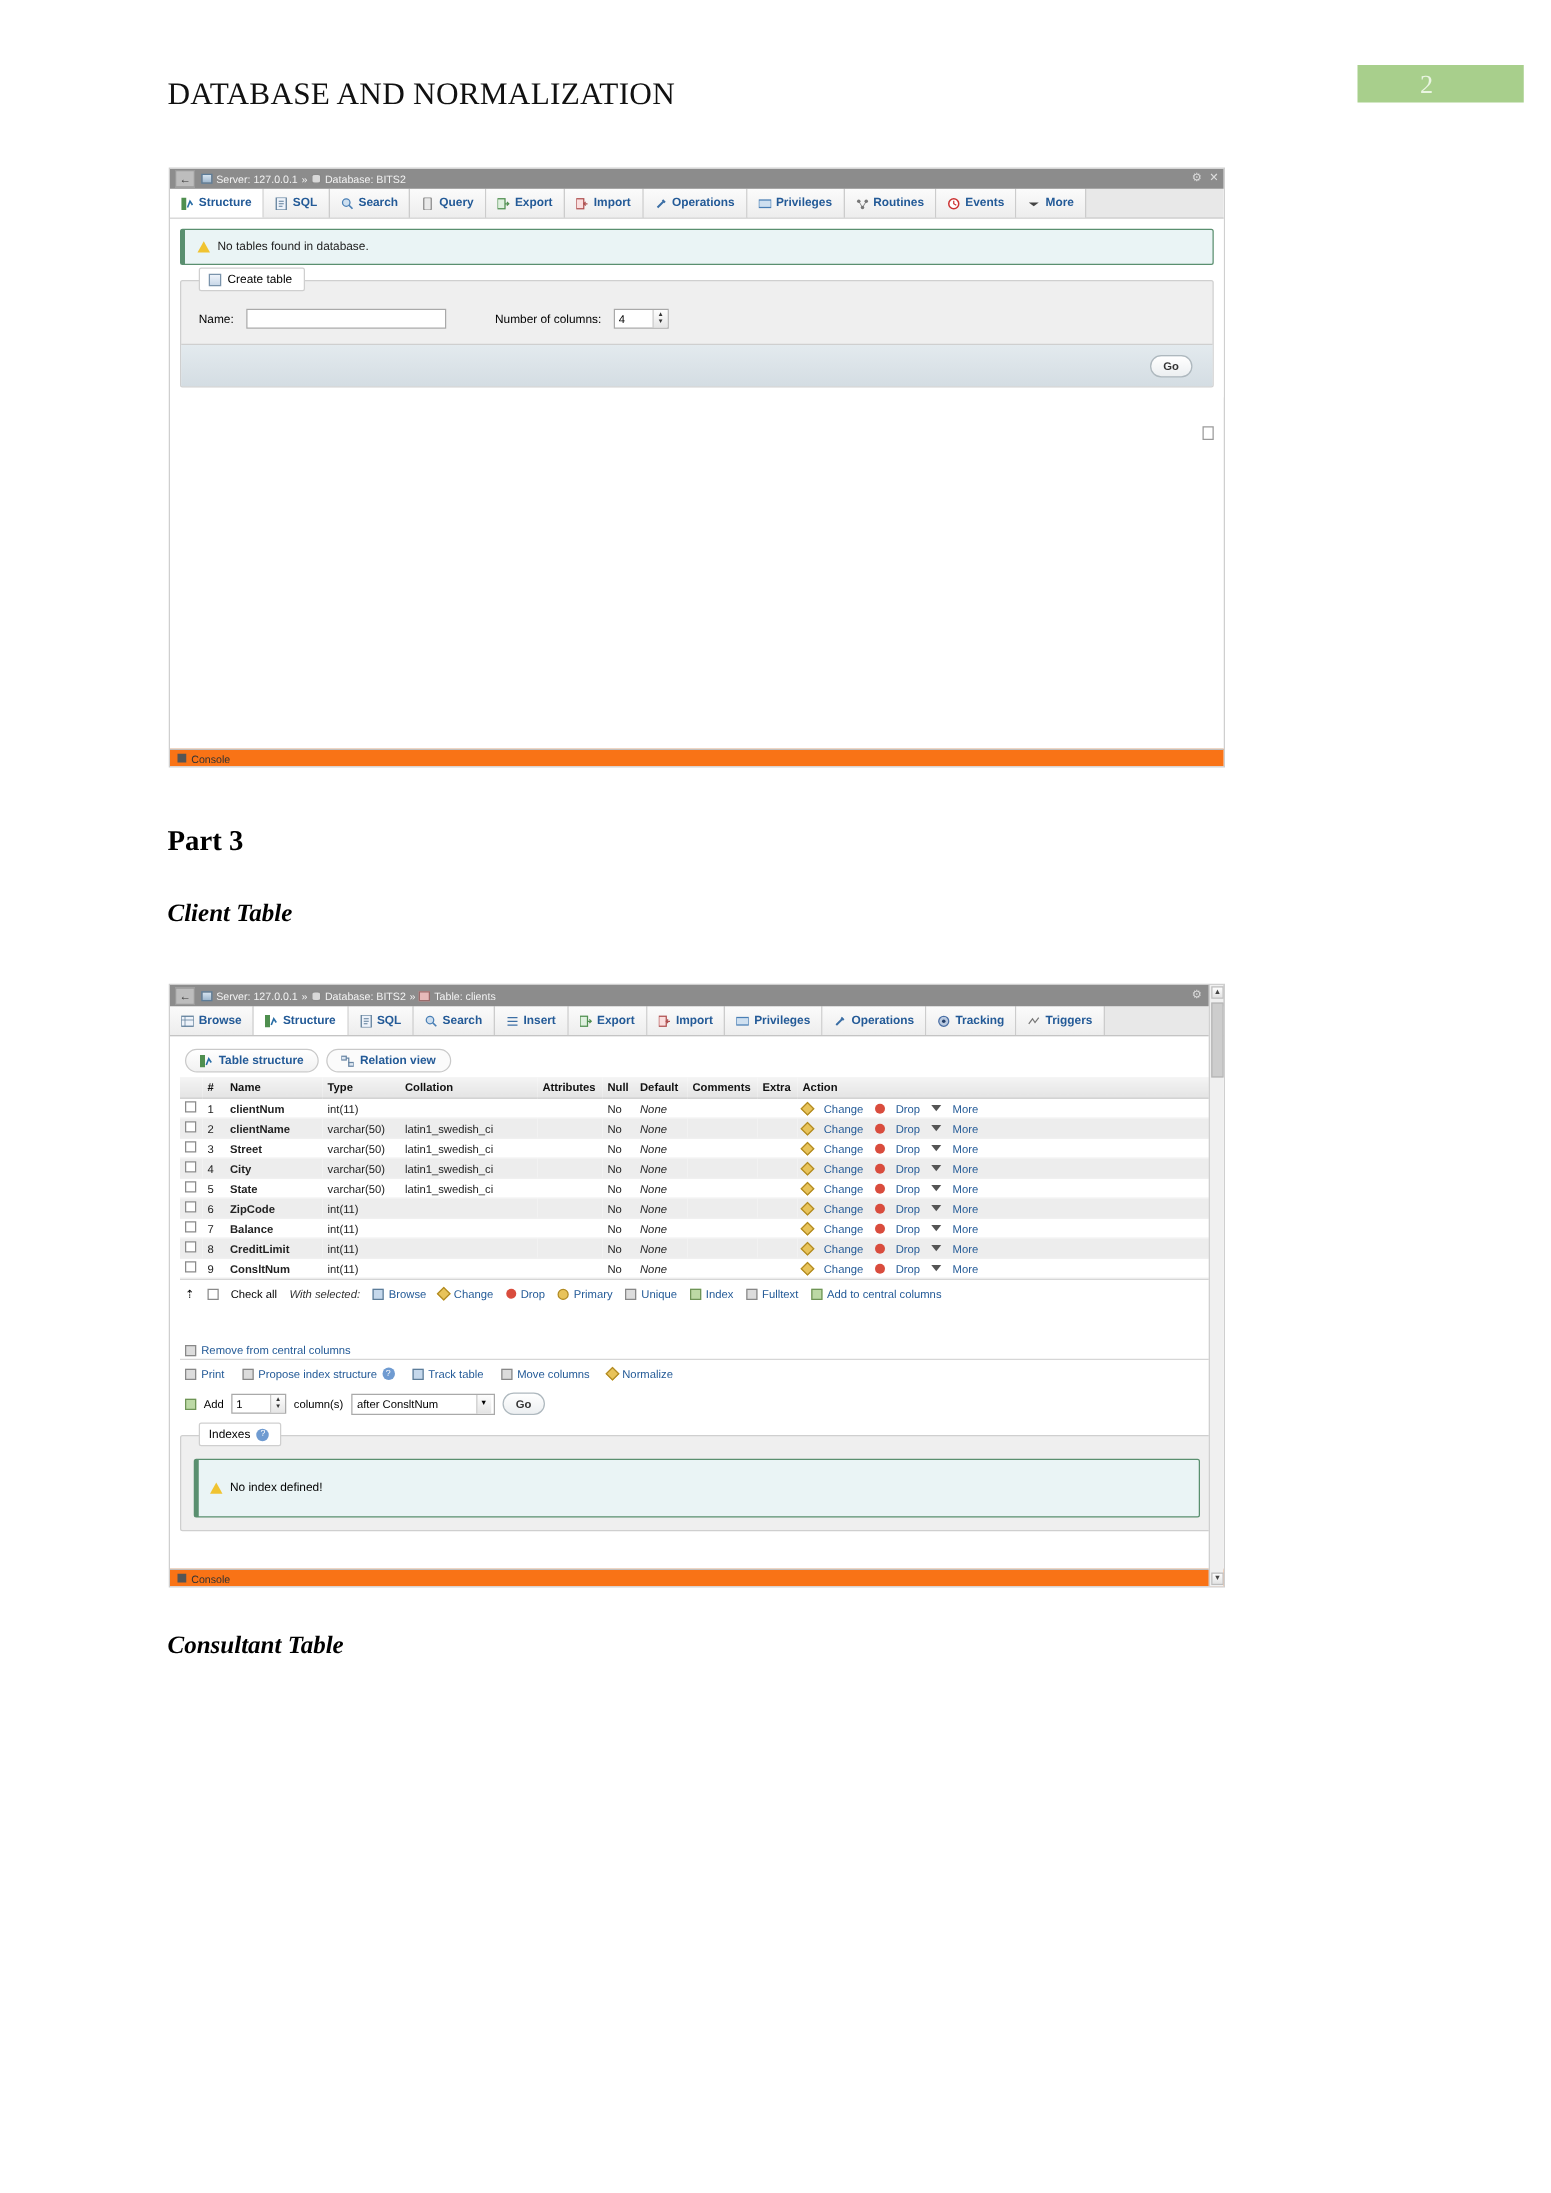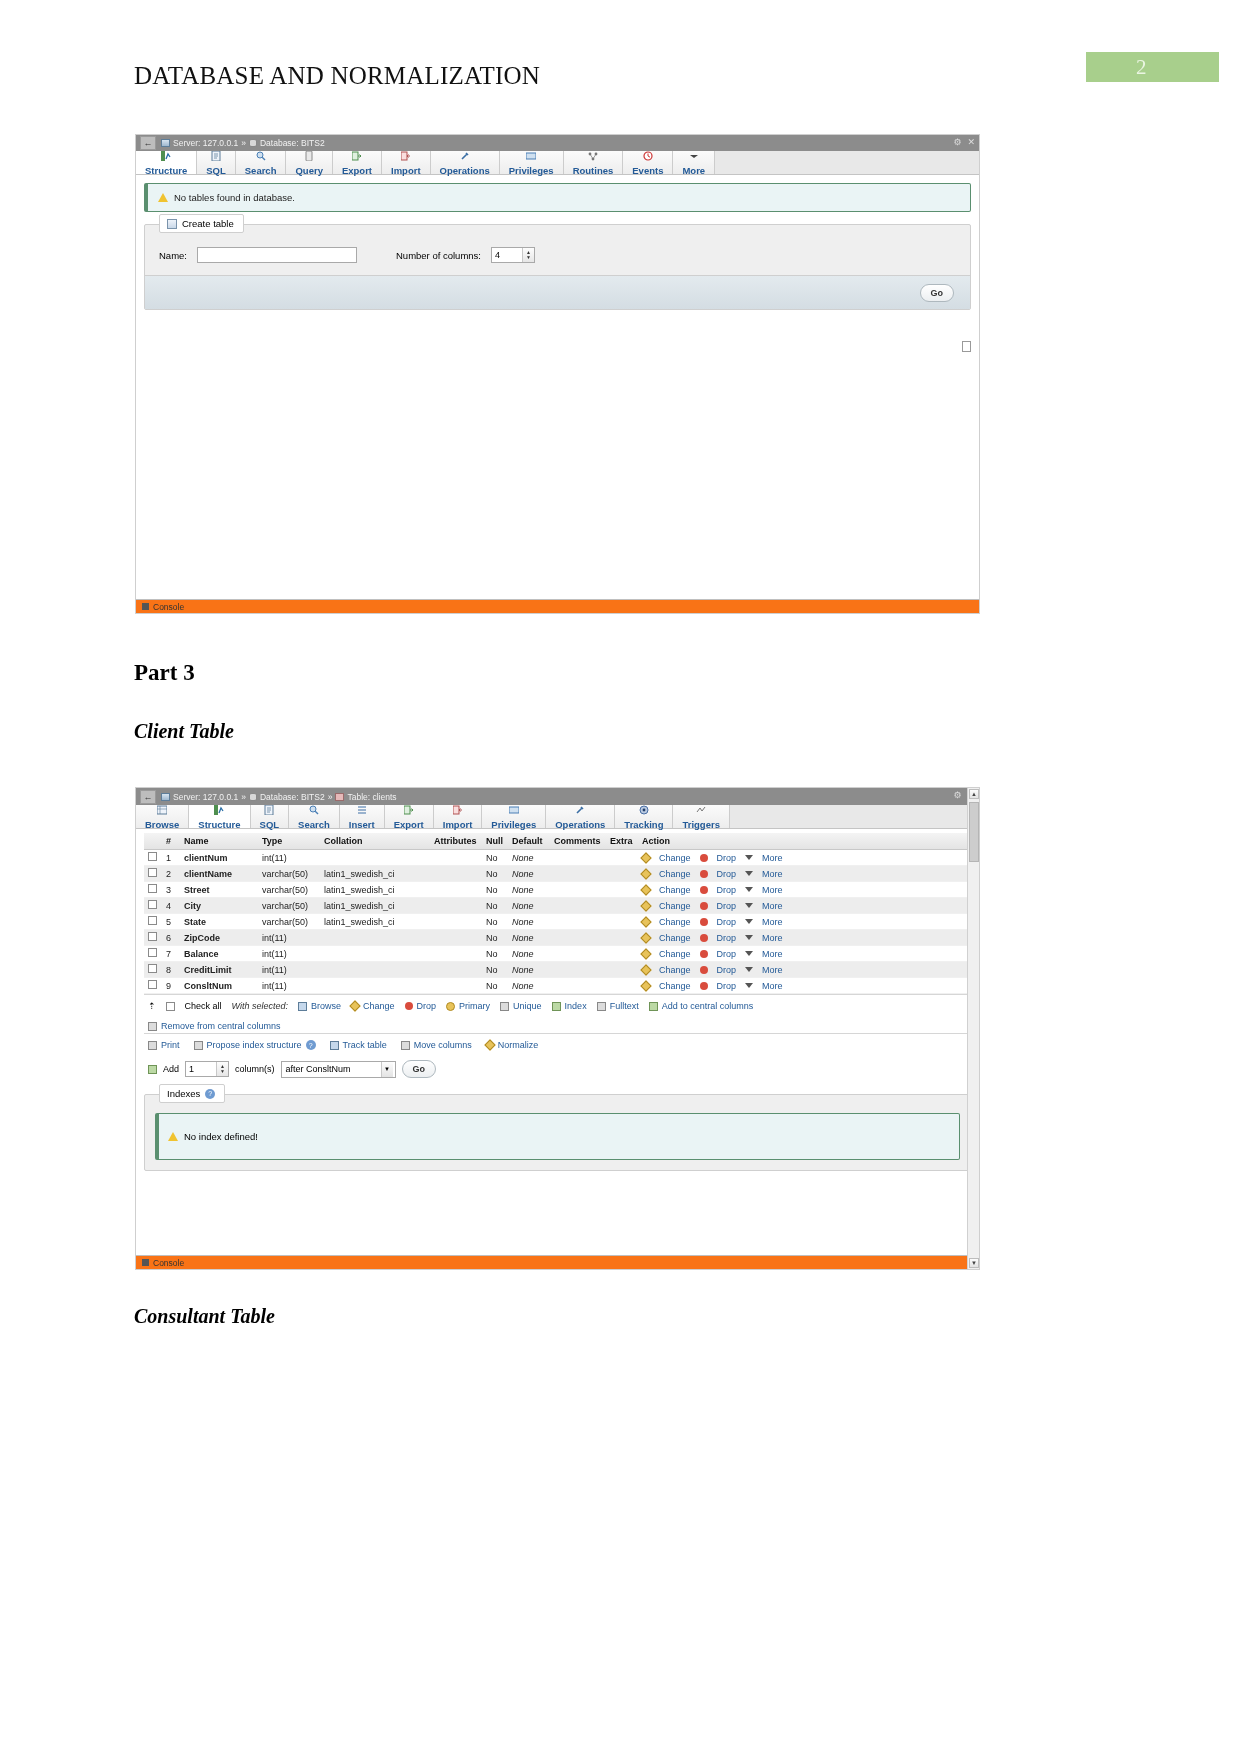--- a/index.html
+++ b/index.html
@@ -91,21 +91,20 @@
   }
   .pma-tab{
     display:flex; align-items:center; gap:4px;
     padding:0 9px;
     font-size:9.5px;
     color:#235a97;
     font-weight:bold;
     border-right:1px solid #cccccc;
     background:linear-gradient(#fbfbfb,#ededed);
     white-space:nowrap;
-    flex-direction:column;
   }
   .pma-tab.active{ background:#ffffff; color:#235a97; }
   .tabicon{ width:10px; height:10px; display:inline-block; }
 
   .pma-body{ background:#fff; padding:8px; }
 
   .notice{
     border:1px solid #5a8f6f;
     border-left:4px solid #5a8f6f;
     background:#eaf4f5;
@@ -555,20 +554,41 @@
           <svg width="10" height="10" viewBox="0 0 10 10">
               <path d="M1 7L4 3l2 3 3-4" stroke="#777" fill="none" stroke-width="1"></path>
             </svg>
         </span>
         <span>Triggers</span>
       </div>
     </div>
 
     <div style="padding:4px 8px 0 8px;">
 
+      <div class="subtabs">
+        <div class="subtab">
+          <span class="tabicon">
+            <svg width="10" height="10" viewBox="0 0 10 10">
+                <rect x="0" y="0" width="4" height="10" fill="#4f8f4f"></rect>
+                <path d="M5 8 L7 3 L9 6" stroke="#2a6ea6" fill="none" stroke-width="1.3"></path>
+              </svg>
+          </span>
+          <span>Table structure</span>
+        </div>
+        <div class="subtab plain">
+          <span class="tabicon">
+            <svg width="10" height="10" viewBox="0 0 10 10">
+                <rect x="0" y="1" width="4" height="3" fill="#dfe8f2" stroke="#6a87a5"></rect>
+                <rect x="6" y="6" width="4" height="3" fill="#dfe8f2" stroke="#6a87a5"></rect>
+                <path d="M4 2.5h2v4" stroke="#6a87a5" fill="none"></path>
+              </svg>
+          </span>
+          <span>Relation view</span>
+        </div>
+      </div>
 
       <table class="struct">
         <thead>
           <tr>
             <th style="width:18px;"></th>
             <th style="width:18px;">#</th>
             <th style="width:78px;">Name</th>
             <th style="width:62px;">Type</th>
             <th style="width:110px;">Collation</th>
             <th style="width:52px;">Attributes</th>
@@ -811,21 +831,21 @@
             <span>Index</span>
           </a>
         <a>
             <span class="mini"></span>
             <span>Fulltext</span>
           </a>
         <a>
             <span class="mini green"></span>
             <span>Add to central columns</span>
           </a>
-        <a style="flex-basis:100%;">
+        <a style="flex-basis:100%;margin-top:25px;">
             <span class="mini"></span>
             <span>Remove from central columns</span>
           </a>
       </div>
 
       <div class="toolrow">
         <a>
             <span class="mini"></span>
             <span>Print</span>
           </a>

